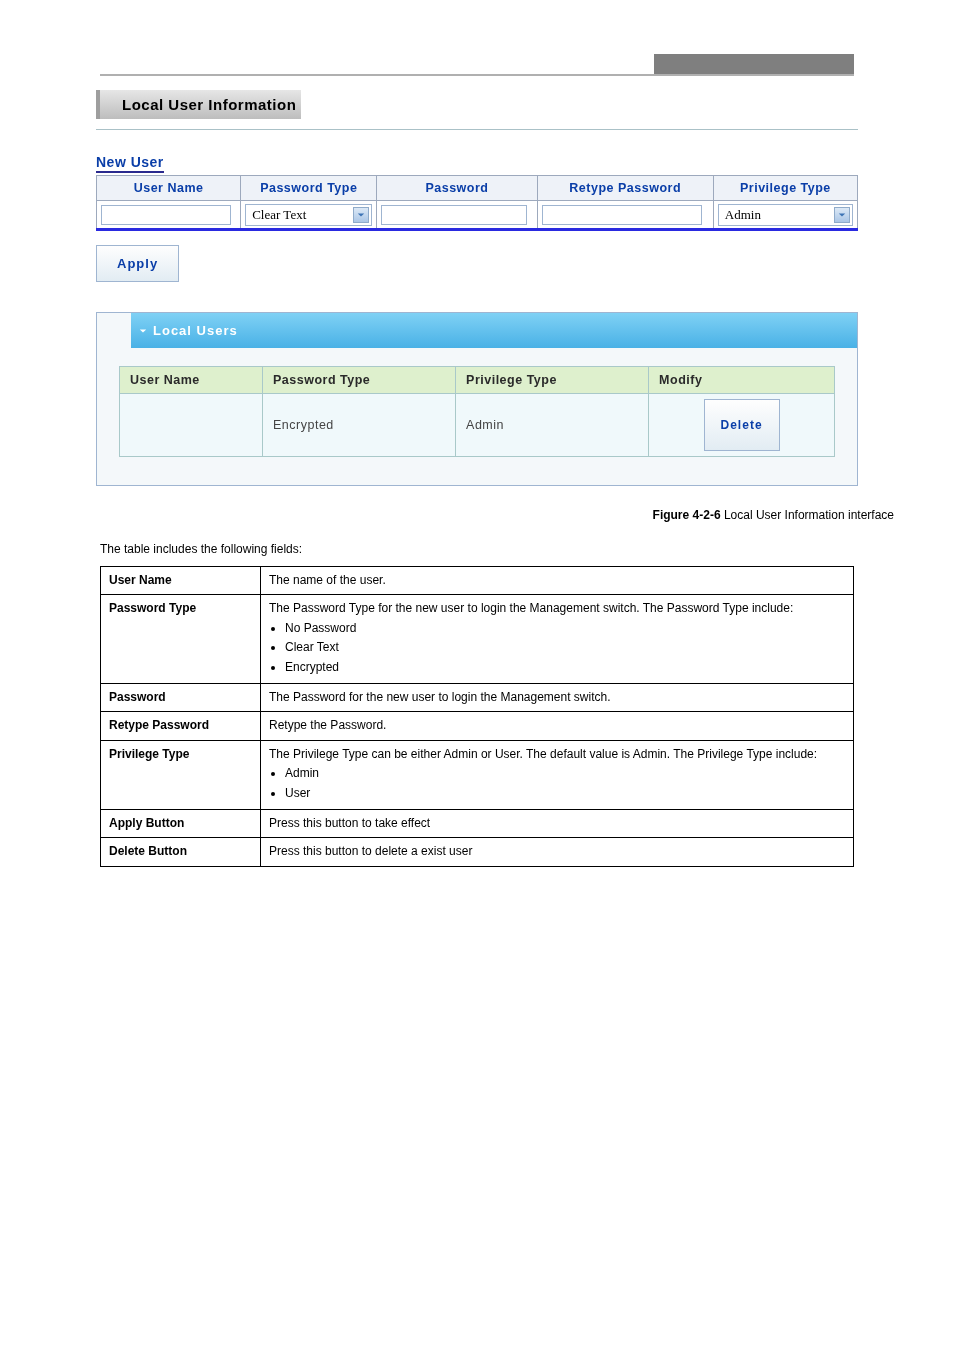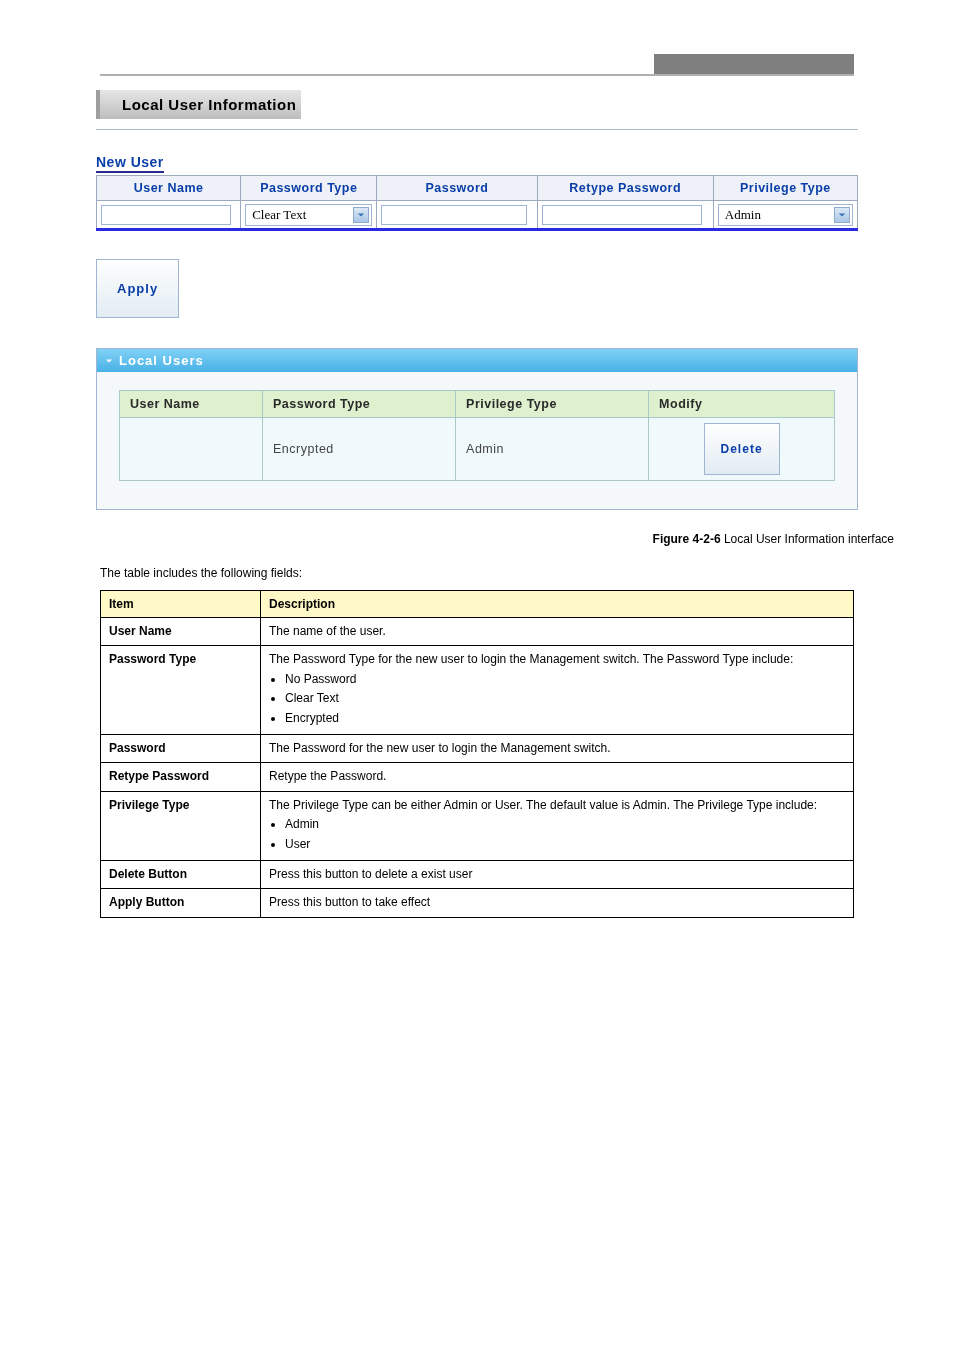--- a/index.html
+++ b/index.html
@@ -118,45 +118,46 @@
     align-items: center;
     justify-content: center;
   }
   .select .arrow svg { width: 8px; height: 8px; }
   .blue-bar {
     height: 3px;
     background: #2a2ae0;
     margin-top: -2px;
   }
   .apply-btn {
-    margin-top: 28px;
+    margin-top: 14px;
     display: inline-block;
-    padding: 21px 20px;
+    padding: 10px 20px;
     border: 1px solid #9fb5d1;
     background: linear-gradient(to bottom,#fefefe,#e2ecf3);
     color: #0a3ea8;
     font-weight: bold;
     letter-spacing: 1px;
     font-size: 13px;
   }
   .local-users-box {
     margin-top: 30px;
     border: 1px solid #9fb5d1;
     background: #f4f8fa;
   }
   .lu-header {
     background: linear-gradient(to bottom,#7fd1f5,#49b1e6);
     color: #fff;
     font-weight: bold;
     letter-spacing: 1px;
-    padding: 4px 8px;
+    padding: 10px 8px;
     font-size: 13px;
     display: flex;
     align-items: center;
     gap: 6px;
+    margin-left: 34px;
   }
   .lu-header svg { width: 8px; height: 8px; }
   .lu-body { padding: 18px 22px 28px 22px; }
   table.lu-table { border-collapse: collapse; width: 100%; }
   table.lu-table th {
     background: #def0cd;
     color: #2a2a2a;
     text-align: left;
     font-weight: bold;
     letter-spacing: 0.5px;
@@ -325,24 +326,20 @@
 
   <div class="caption">
     <span class="figno">Figure 4-2-6</span>
     <span>Local User Information interface</span>
   </div>
 
   <div class="body-text">The table includes the following fields:</div>
 
   <table class="desc-table">
     <tbody>
-        <tr>
-      <th>Item</th>
-      <th>Description</th>
-    </tr>
     <tr>
       <td class="item">User Name</td>
       <td>The name of the user.</td>
     </tr>
     <tr>
       <td class="item">Password Type</td>
       <td>
         <span>The Password Type for the new user to login the Management switch. The Password Type include:</span>
         <ul class="bullets">
           <li>No Password</li>
@@ -363,23 +360,23 @@
       <td class="item">Privilege Type</td>
       <td>
         <span>The Privilege Type can be either Admin or User. The default value is Admin. The Privilege Type include:</span>
         <ul class="bullets">
           <li>Admin</li>
           <li>User</li>
         </ul>
       </td>
     </tr>
     <tr>
+      <td class="item">Apply Button</td>
+      <td>Press this button to take effect</td>
+    </tr>
+    <tr>
       <td class="item">Delete Button</td>
       <td>Press this button to delete a exist user</td>
     </tr>
-    <tr>
-      <td class="item">Apply Button</td>
-      <td>Press this button to take effect</td>
-    </tr>
   </tbody>
     </table>
 
 </div>
 
 </body></html>

